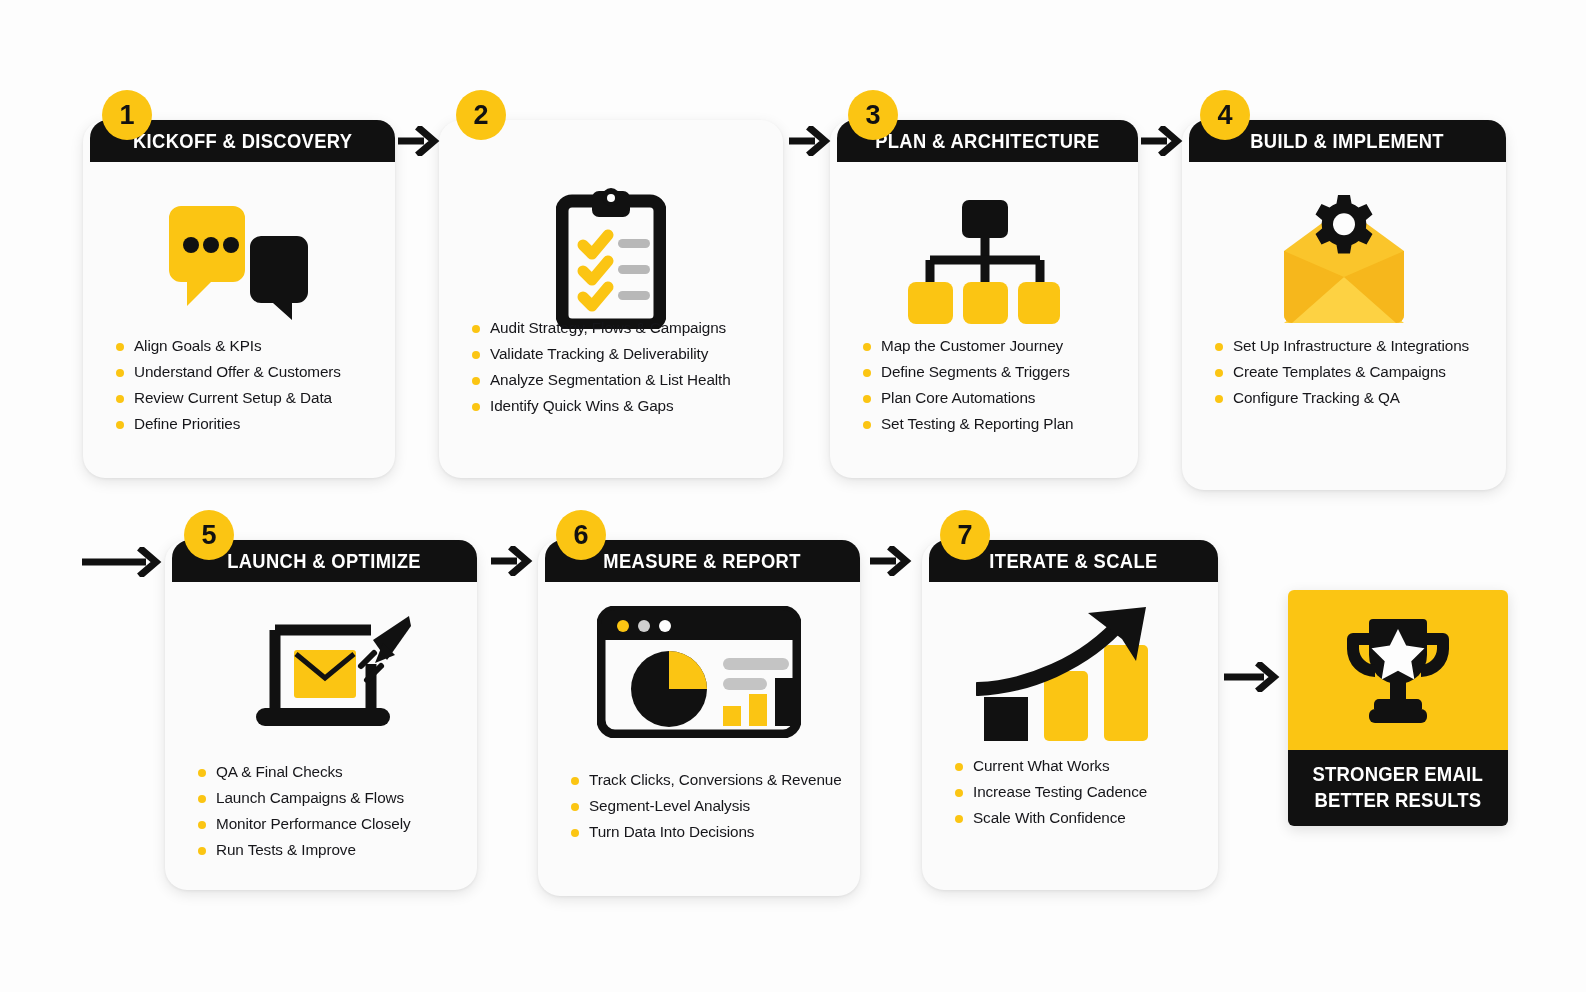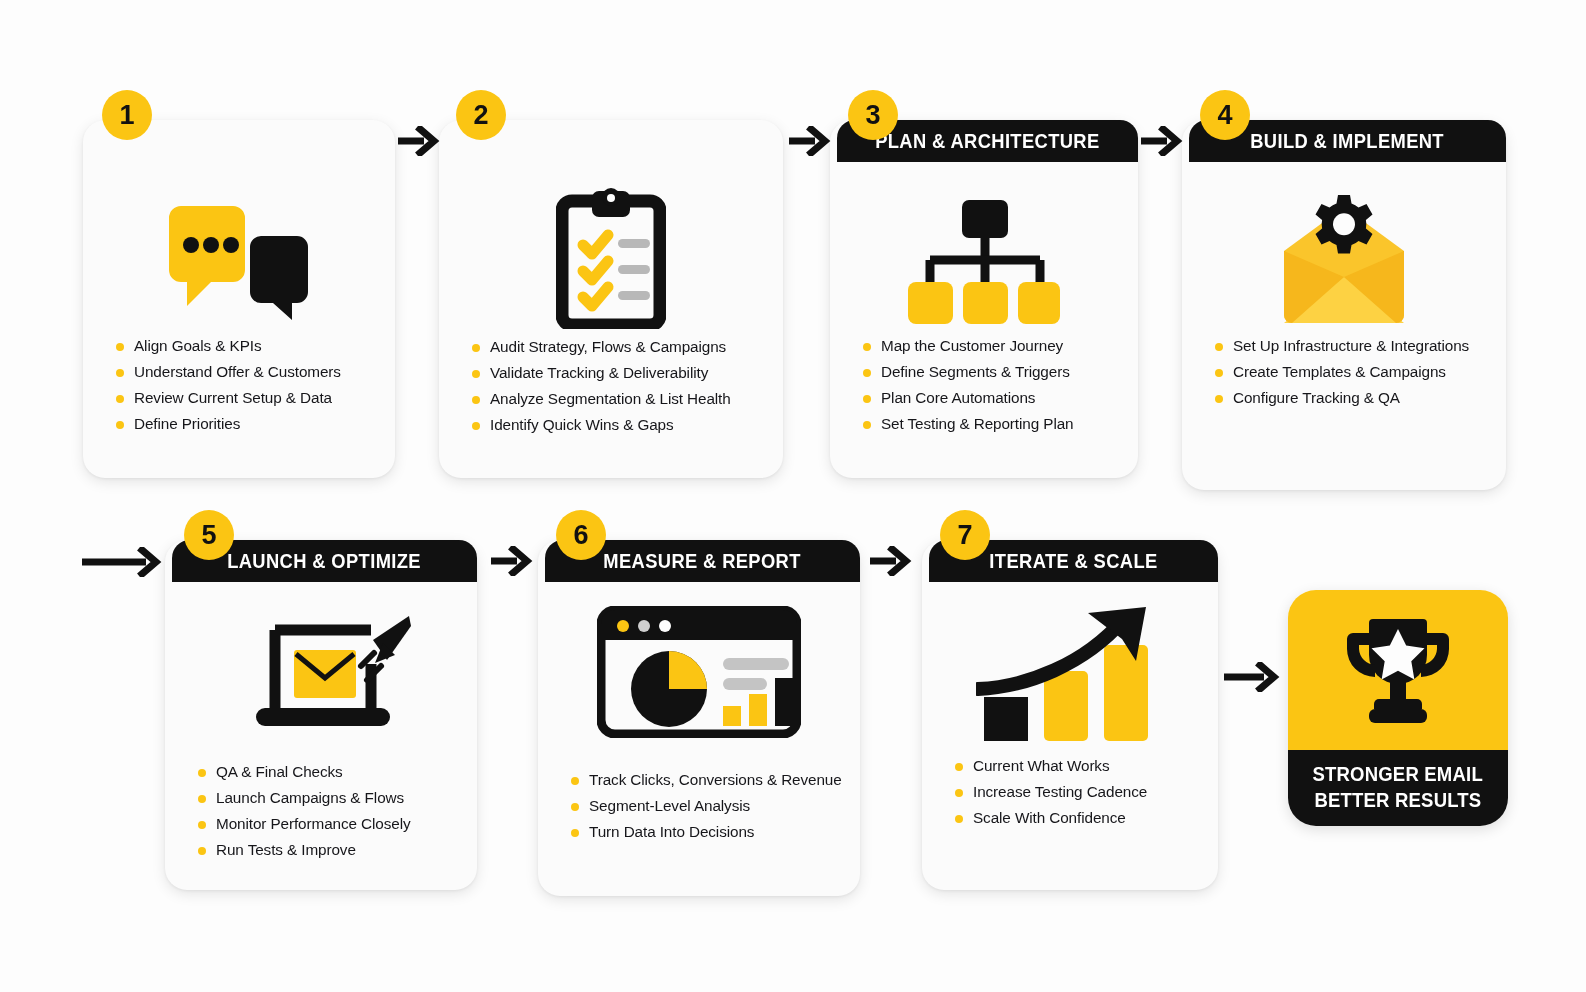--- a/index.html
+++ b/index.html
@@ -109,21 +109,21 @@
 
   
   .arrow {
     position: absolute;
     z-index: 4;
   }
 
   
   .trophy-card {
     position: absolute;
-    border-radius: 28px;
+    border-radius: 6px;
     overflow: hidden;
     box-shadow: 0 4px 14px rgba(0,0,0,0.12);
   }
   .trophy-top {
     background: #fbc513;
     height: 160px;
     display: flex;
     align-items: center;
     justify-content: center;
   }
@@ -146,20 +146,23 @@
 </style>
 </head>
 <body>
 
 <div id="stage">
 
   <div class="card" style="left:83px; top:120px; width:312px; height:358px;">
     <div class="badge" style="left:19px;">
         <span>1</span>
       </div>
+    <div class="card-header">
+      <div class="title">KICKOFF &amp; DISCOVERY</div>
+    </div>
     <div class="card-body">
       <div class="icon-area" style="top:30px; height:140px;">
         <svg width="148" height="120" viewBox="0 0 148 120">
           <path d="M68 4 H16 A12 12 0 0 0 4 16 V68 A12 12 0 0 0 16 80 H22 V104 L46 80 H68 A12 12 0 0 0 80 68 V16 A12 12 0 0 0 68 4 Z" fill="#fbc513"></path>
           <circle cx="26" cy="43" r="8" fill="#111"></circle>
           <circle cx="46" cy="43" r="8" fill="#111"></circle>
           <circle cx="66" cy="43" r="8" fill="#111"></circle>
           <path d="M96 34 H132 A11 11 0 0 1 143 45 V90 A11 11 0 0 1 132 101 H127 V118 L108 101 H96 A11 11 0 0 1 85 90 V45 A11 11 0 0 1 96 34 Z" fill="#111"></path>
         </svg>
       </div>
@@ -203,21 +206,21 @@
           <circle cx="55" cy="10" r="9" fill="#111"></circle>
           <circle cx="55" cy="11" r="4" fill="#fff"></circle>
           <path d="M27 58 L36 67 L52 48" stroke="#fbc513" stroke-width="11" fill="none" stroke-linecap="round" stroke-linejoin="round"></path>
           <rect x="62" y="52" width="32" height="9" rx="4.5" fill="#b8b8b8"></rect>
           <path d="M27 84 L36 93 L52 74" stroke="#fbc513" stroke-width="11" fill="none" stroke-linecap="round" stroke-linejoin="round"></path>
           <rect x="62" y="78" width="32" height="9" rx="4.5" fill="#b8b8b8"></rect>
           <path d="M27 110 L36 119 L52 100" stroke="#fbc513" stroke-width="11" fill="none" stroke-linecap="round" stroke-linejoin="round"></path>
           <rect x="62" y="104" width="32" height="9" rx="4.5" fill="#b8b8b8"></rect>
         </svg>
       </div>
-      <div class="bullets" style="top:176px;">
+      <div class="bullets" style="top:157px;">
         <div class="bullet">
             <span class="dot"></span>
             <span class="btext">Audit Strategy, Flows &amp; Campaigns</span>
           </div>
         <div class="bullet">
             <span class="dot"></span>
             <span class="btext">Validate Tracking &amp; Deliverability</span>
           </div>
         <div class="bullet">
             <span class="dot"></span>

